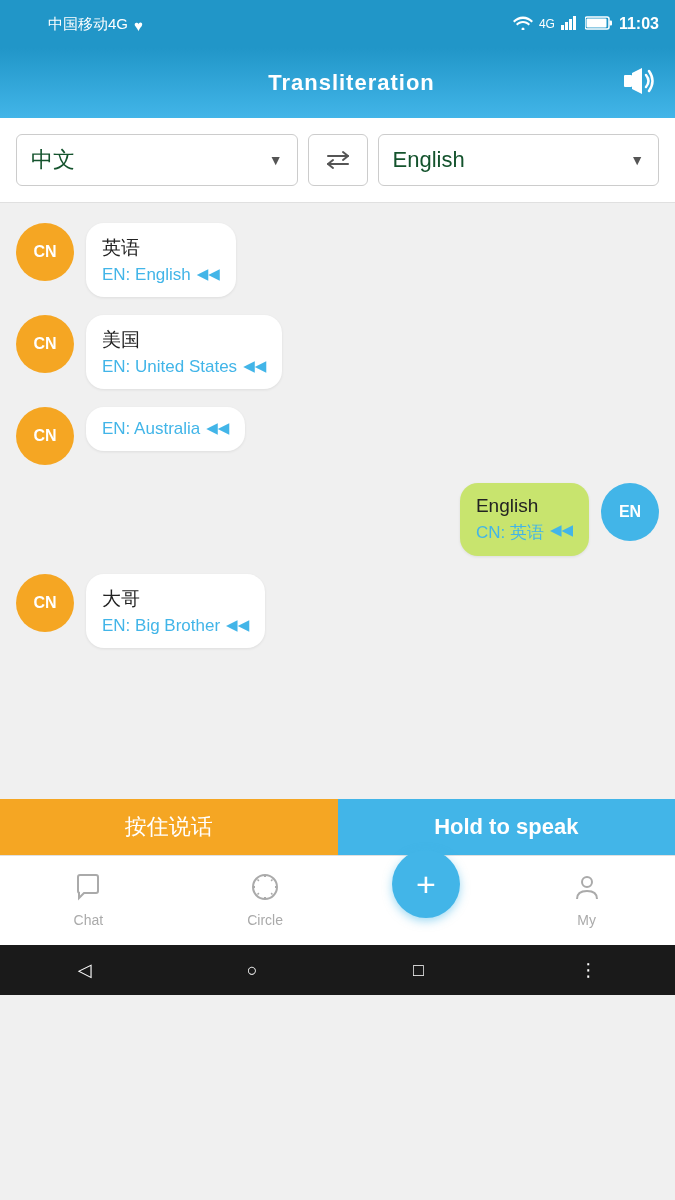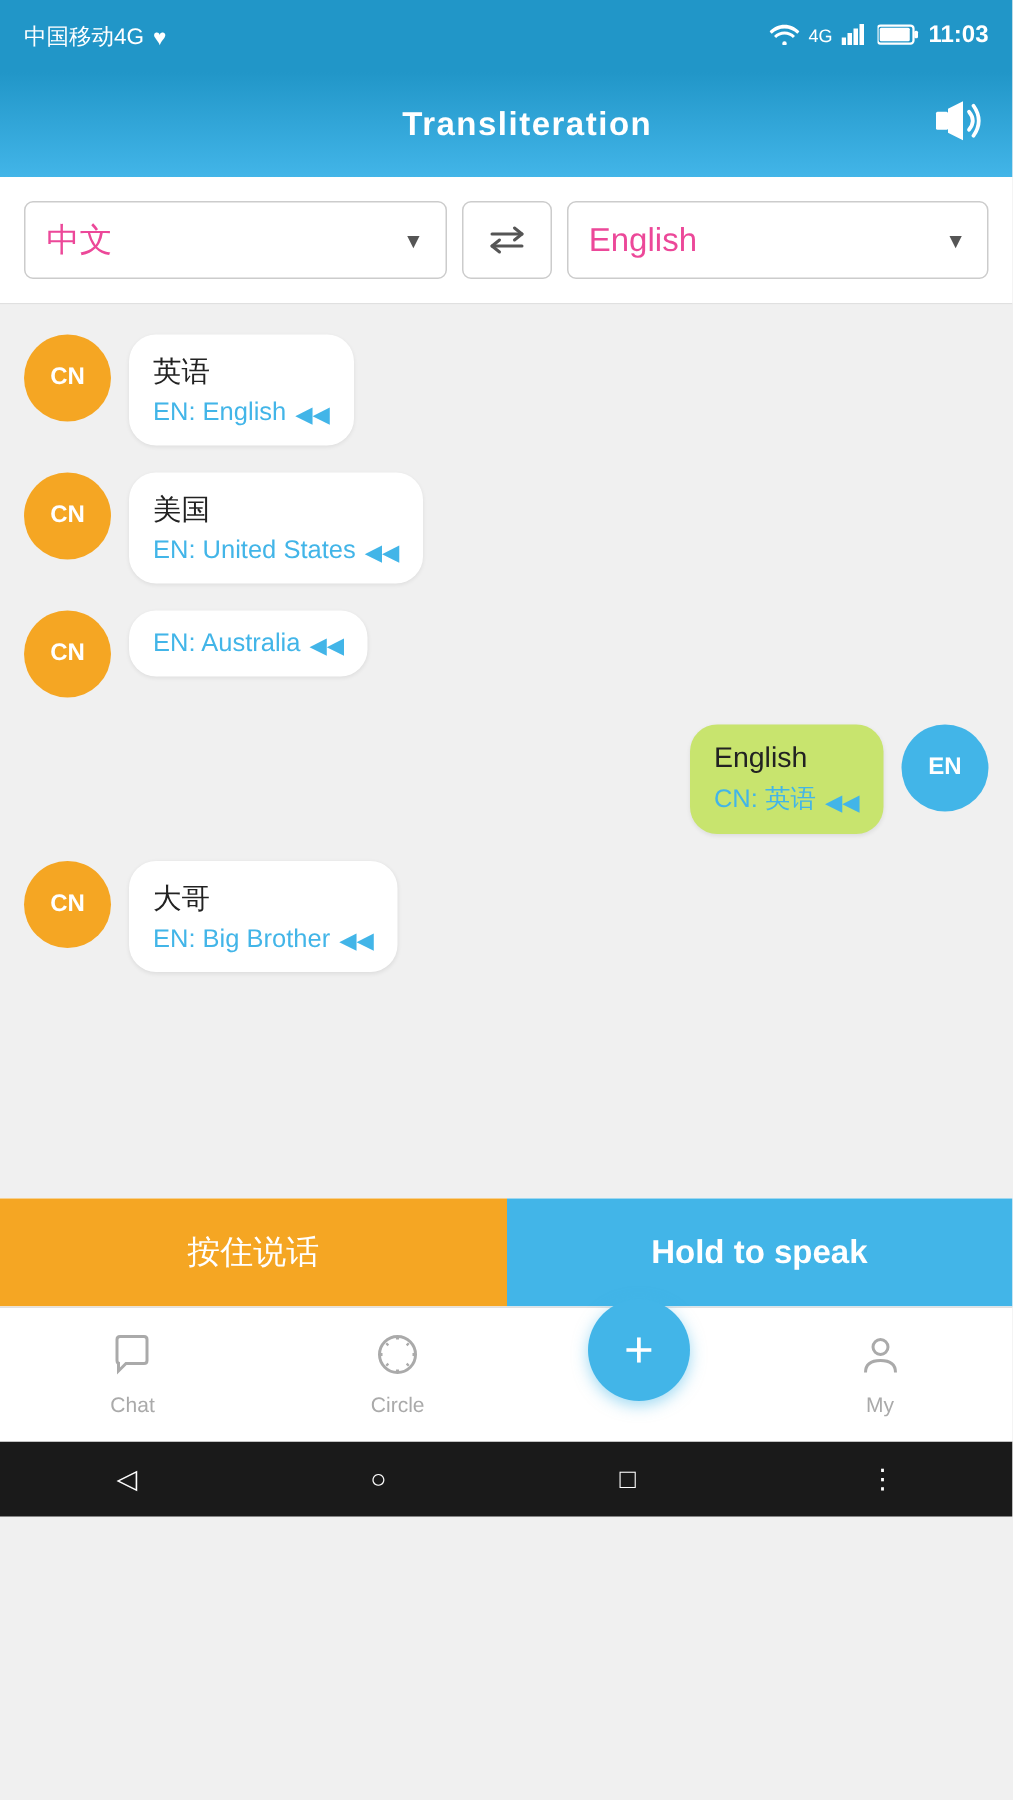--- a/index.html
+++ b/index.html
@@ -17,21 +17,21 @@
       background: #2196c8;
       color: white;
       height: 48px;
       display: flex;
       align-items: center;
       justify-content: space-between;
       padding: 0 16px;
       font-size: 15px;
       font-weight: 500;
     }
-    .status-left { display: flex; align-items: flex-end; gap: 6px; }
+    .status-left { display: flex; align-items: flex-end; gap: 6px; margin-left: 32px; }
     .status-right { display: flex; align-items: center; gap: 6px; font-size: 14px; }
 
     
     .header {
       background: linear-gradient(180deg, #2196c8 0%, #42b5e8 100%);
       height: 70px;
       display: flex;
       align-items: center;
       justify-content: center;
       position: relative;
@@ -67,21 +67,21 @@
       border-radius: 6px;
       display: flex;
       align-items: center;
       justify-content: space-between;
       padding: 0 14px;
       background: white;
       cursor: pointer;
     }
     .lang-select-text {
       font-size: 22px;
-      color: #ec4899;
+      color: #14532d;
       font-weight: 400;
     }
     .lang-select-arrow {
       color: #555;
       font-size: 14px;
     }
     .swap-btn {
       width: 60px;
       height: 52px;
       border: 1.5px solid #ccc;
@@ -145,29 +145,29 @@
     }
     .bubble-main {
       font-size: 19px;
       color: #222;
       margin-bottom: 4px;
     }
     .bubble-sub {
       font-size: 17px;
       color: #42b5e8;
       display: flex;
-      align-items: flex-end;
+      align-items: flex-start;
       gap: 6px;
     }
 
     
     .bottom-buttons {
       display: flex;
       gap: 0;
-      height: 72px;
+      height: 56px;
       background: white;
     }
     .btn-cn {
       flex: 1;
       background: #f5a623;
       color: white;
       font-size: 22px;
       border: none;
       cursor: pointer;
       font-weight: 500;

